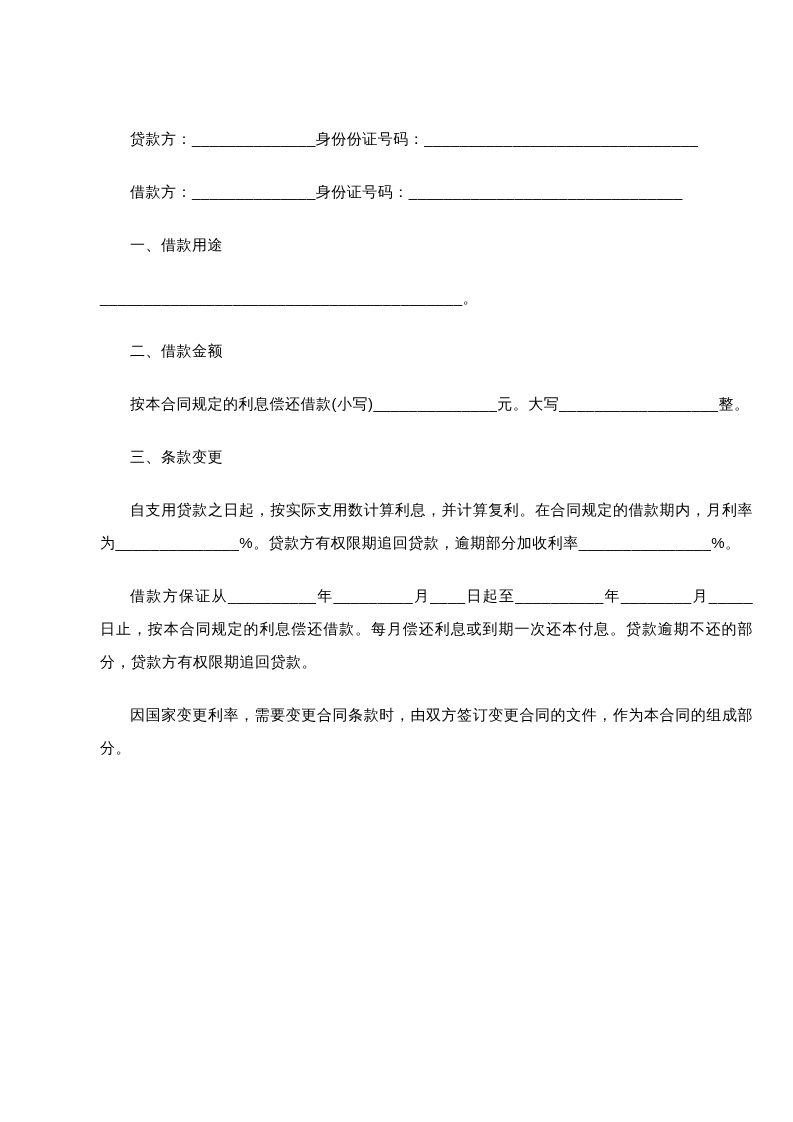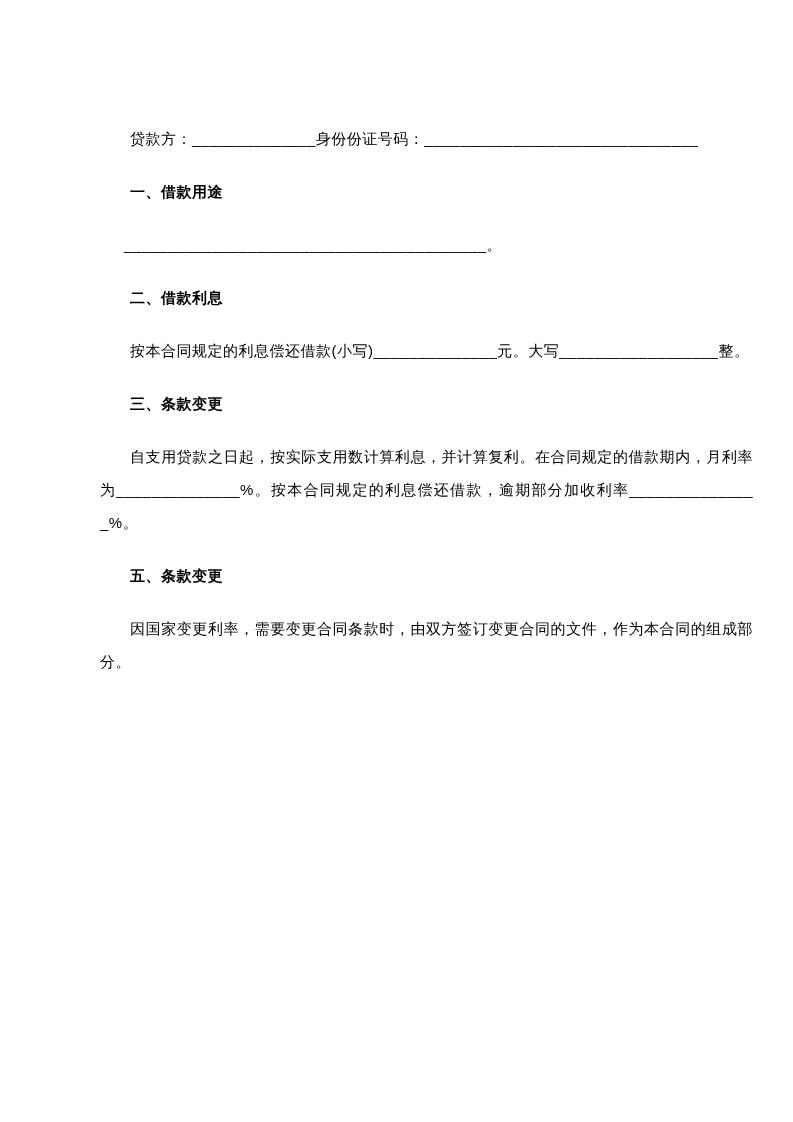--- a/index.html
+++ b/index.html
@@ -25,33 +25,33 @@
     line-height: 33px;
     text-align: justify;
     word-break: break-all;
     letter-spacing: 0.5px;
   }
   .indent {
     text-indent: 2em;
   }
   .no-indent {
     text-indent: 0;
-    margin-left: 24px;
   }
   .heading {
     text-indent: 2em;
-    font-weight: 700;
+    font-weight: 400;
   }
 </style>
 </head>
 <body>
 
 <div class="page">
   <p class="para indent">贷款方：______________身份份证号码：_______________________________</p>
+  <p class="para indent">借款方：______________身份证号码：_______________________________</p>
   <p class="para heading">一、借款用途</p>
   <p class="para no-indent">_________________________________________。</p>
-  <p class="para heading">二、借款利息</p>
+  <p class="para heading">二、借款金额</p>
   <p class="para indent">按本合同规定的利息偿还借款(小写)______________元。大写__________________整。</p>
   <p class="para heading">三、条款变更</p>
-  <p class="para indent">自支用贷款之日起，按实际支用数计算利息，并计算复利。在合同规定的借款期内，月利率为______________%。按本合同规定的利息偿还借款，逾期部分加收利率_______________%。</p>
-  <p class="para heading">五、条款变更</p>
+  <p class="para indent">自支用贷款之日起，按实际支用数计算利息，并计算复利。在合同规定的借款期内，月利率为______________%。贷款方有权限期追回贷款，逾期部分加收利率_______________%。</p>
+  <p class="para indent">借款方保证从__________年_________月____日起至__________年________月_____日止，按本合同规定的利息偿还借款。每月偿还利息或到期一次还本付息。贷款逾期不还的部分，贷款方有权限期追回贷款。</p>
   <p class="para indent">因国家变更利率，需要变更合同条款时，由双方签订变更合同的文件，作为本合同的组成部分。</p>
 </div>
 
 </body></html>

